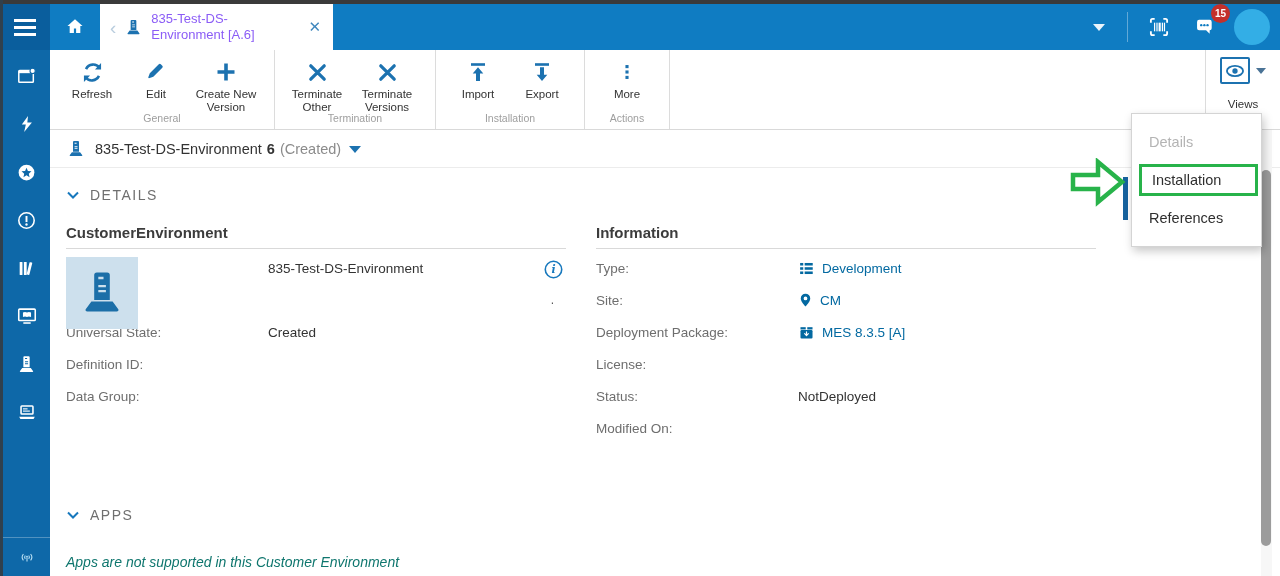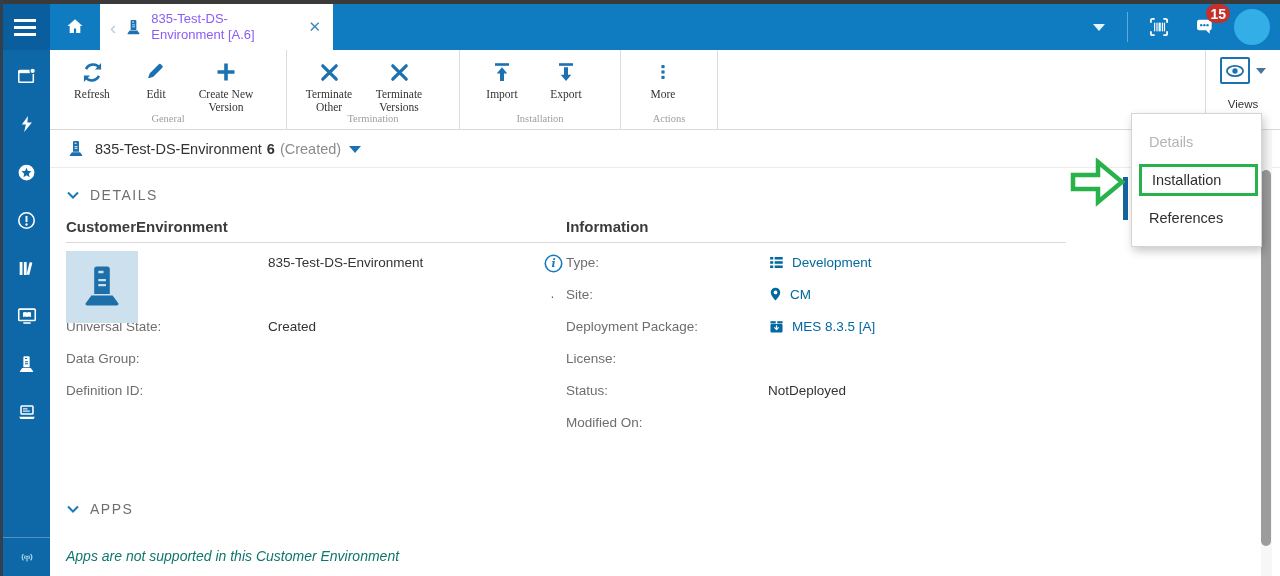--- a/index.html
+++ b/index.html
@@ -17,32 +17,32 @@
   .home-btn { width:50px; display:flex; align-items:center; justify-content:center; cursor:pointer; }
   .tab { width:233px; background:#fff; display:flex; align-items:center; padding:0 8px 0 10px; }
   .tab-back { color:#b9cdde; font-size:19px; margin-right:8px; cursor:pointer; line-height:1; }
   .tab-icon { color:#1c72b0; margin-right:8px; }
   .tab-title { font-size:13px; line-height:16px; color:#8b5cf6; flex:1; }
   .tab-close { color:#3f87bd; font-size:15px; cursor:pointer; padding:2px 4px; }
   .header-right { margin-left:auto; display:flex; align-items:center; gap:0; padding-right:10px; }
   .hdr-caret { width:0; height:0; border-left:6px solid transparent; border-right:6px solid transparent; border-top:7px solid #eaf4fb; margin-right:22px; cursor:pointer; }
   .hdr-sep { width:1px; height:30px; background:rgba(255,255,255,.35); margin-right:14px; }
   .hdr-ic { width:34px; height:34px; display:flex; align-items:center; justify-content:center; margin-right:12px; cursor:pointer; position:relative; }
-  .badge { position:absolute; top:-6px; right:-8px; min-width:19px; height:19px; border-radius:10px; background:#c4302b; color:#fff; font-size:14px; font-weight:bold; display:flex; align-items:center; justify-content:center; padding:0 4px; }
+  .badge { position:absolute; top:-6px; right:-8px; min-width:19px; height:19px; border-radius:10px; background:#c4302b; color:#fff; font-size:10px; font-weight:bold; display:flex; align-items:center; justify-content:center; padding:0 4px; }
   .avatar { width:36px; height:36px; border-radius:50%; background:#33aee6; cursor:pointer; }
 
   
   .sidebar { position:absolute; left:3px; top:50px; width:47px; height:526px; background:#0e68a8; display:flex; flex-direction:column; align-items:center; padding-top:2px; z-index:35; }
   .sb-ic { width:47px; height:48px; display:flex; align-items:center; justify-content:center; cursor:pointer; color:#fff; }
   .sb-spacer { flex:1; }
   .sb-bottom { width:47px; height:39px; border-top:1px solid rgba(255,255,255,.28); display:flex; align-items:center; justify-content:center; color:#bfe3f5; cursor:pointer; }
 
   
   .toolbar { position:absolute; left:50px; top:50px; width:1230px; height:80px; background:#fff; border-bottom:1px solid #d9d9d9; display:flex; z-index:10; }
-  .tb-group { position:relative; display:flex; align-items:flex-start; padding:7px 22px 0 10px; border-right:1px solid #dcdcdc;font-family:Liberation Serif, serif; }
+  .tb-group { position:relative; display:flex; align-items:flex-start; padding:7px 10px 0 10px; border-right:1px solid #dcdcdc; }
   .tb-btn { width:64px; display:flex; flex-direction:column; align-items:center; cursor:pointer; padding-top:2px; }
   .tb-btn.wide { width:76px; }
   .tb-ic { height:26px; display:flex; align-items:center; justify-content:center; color:#1c72b0; }
   .tb-lbl { font-size:11.5px; color:#333; text-align:center; line-height:13px; margin-top:3px; }
   .tb-caption { position:absolute; bottom:5px; left:0; right:0; text-align:center; font-size:10.5px; color:#9e9e9e; }
   .views-wrap { position:absolute; right:0; top:0; width:75px; height:80px; border-left:1px solid #dcdcdc; display:flex; flex-direction:column; align-items:center; padding-top:7px; cursor:pointer;gap:8px; }
   .views-eye-row { display:flex; align-items:center; gap:6px; }
   .eye-box { width:30px; height:27px; border:2px solid #1c72b0; border-radius:2px; display:flex; align-items:center; justify-content:center; color:#1c72b0; }
   .views-caret { width:0; height:0; border-left:5px solid transparent; border-right:5px solid transparent; border-top:6px solid #4a7396; }
   .views-lbl { font-size:11.5px; color:#333; margin-top:6px; }
@@ -53,21 +53,21 @@
   .bc-name { font-size:14.5px; color:#333; }
   .bc-ver { font-size:14.5px; font-weight:bold; color:#333; margin-left:5px; }
   .bc-state { font-size:14.5px; color:#8b8b8b; margin-left:5px; }
   .bc-caret { width:0; height:0; border-left:6px solid transparent; border-right:6px solid transparent; border-top:7px solid #1c72b0; margin-left:8px; cursor:pointer; }
 
   
   .content { position:absolute; left:50px; top:168px; width:1230px; height:408px; background:#fff; padding:14px 0 0 16px; }
   .section-hdr { display:flex; align-items:center; gap:10px; cursor:pointer; height:26px; }
   .section-hdr .chev { color:#1778bd; display:flex; }
   .section-title { font-size:14px; color:#6f6f6f; letter-spacing:1.5px; }
-  .cols { display:flex; margin-top:10px; }
+  .cols { display:flex; gap:30px; margin-top:16px; }
   .col { width:500px; }
   .col-title { font-size:15px; font-weight:bold; color:#3c3c3c; padding-bottom:7px; border-bottom:1px solid #d9d9d9; }
   .fields { position:relative; padding-top:3px; }
   .frow { display:grid; grid-template-columns:190px 1fr; column-gap:12px; height:32px; align-items:center; }
   .flabel { font-size:13.5px; color:#6e6e6e; }
   .fvalue { font-size:13.5px; color:#333; display:flex; align-items:center; gap:7px; }
   .fvalue.link { color:#0369a1; cursor:pointer; }
   .thumb { position:absolute; left:0; top:8px; width:72px; height:72px; background:#cde0ed; display:flex; align-items:center; justify-content:center; color:#1c6fa8; }
   .info-badge { position:absolute; right:2px; top:10px; color:#1778bd; cursor:pointer; }
   .tiny-dot { position:absolute; right:12px; top:44px; font-size:12px; color:#555; }
@@ -360,25 +360,25 @@
         </div>
         <div class="frow">
           <span class="flabel">Description:</span>
           <span class="fvalue"></span>
         </div>
         <div class="frow">
           <span class="flabel">Universal State:</span>
           <span class="fvalue">Created</span>
         </div>
         <div class="frow">
+          <span class="flabel">Definition ID:</span>
+          <span class="fvalue"></span>
+        </div>
+        <div class="frow">
           <span class="flabel">Data Group:</span>
-          <span class="fvalue"></span>
-        </div>
-        <div class="frow">
-          <span class="flabel">Definition ID:</span>
           <span class="fvalue"></span>
         </div>
       </div>
     </div>
 
     <div class="col">
       <div class="col-title">Information</div>
       <div class="fields">
         <div class="frow">
           <span class="flabel">Type:</span>

